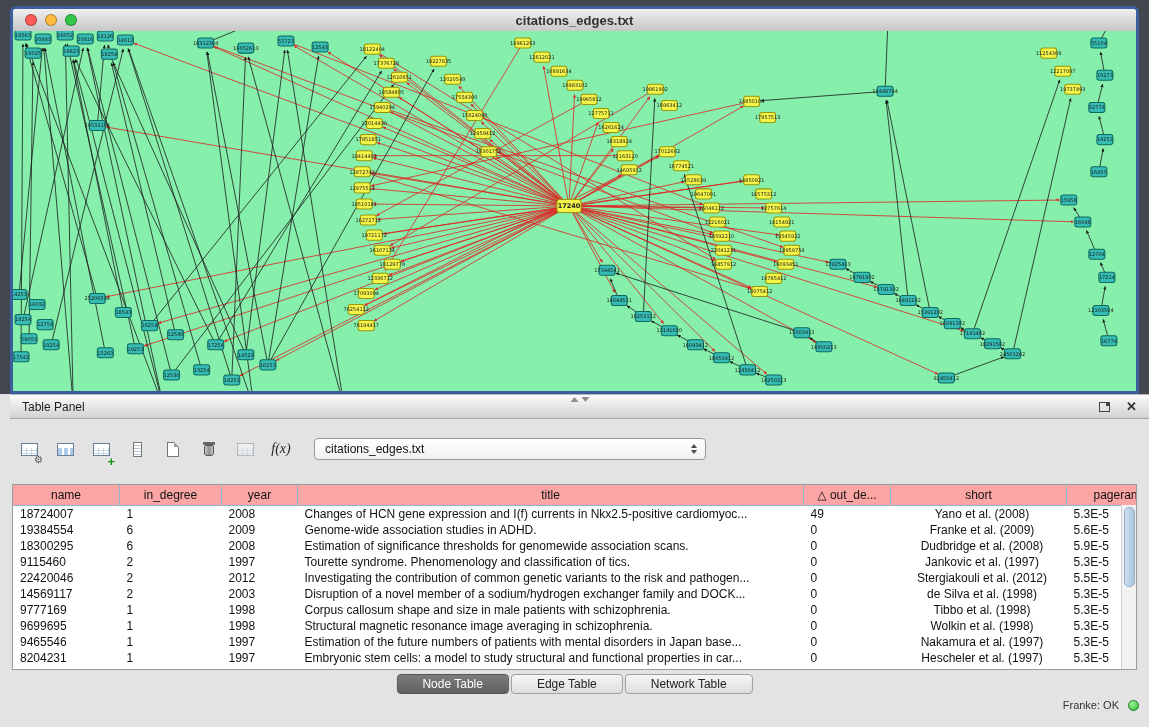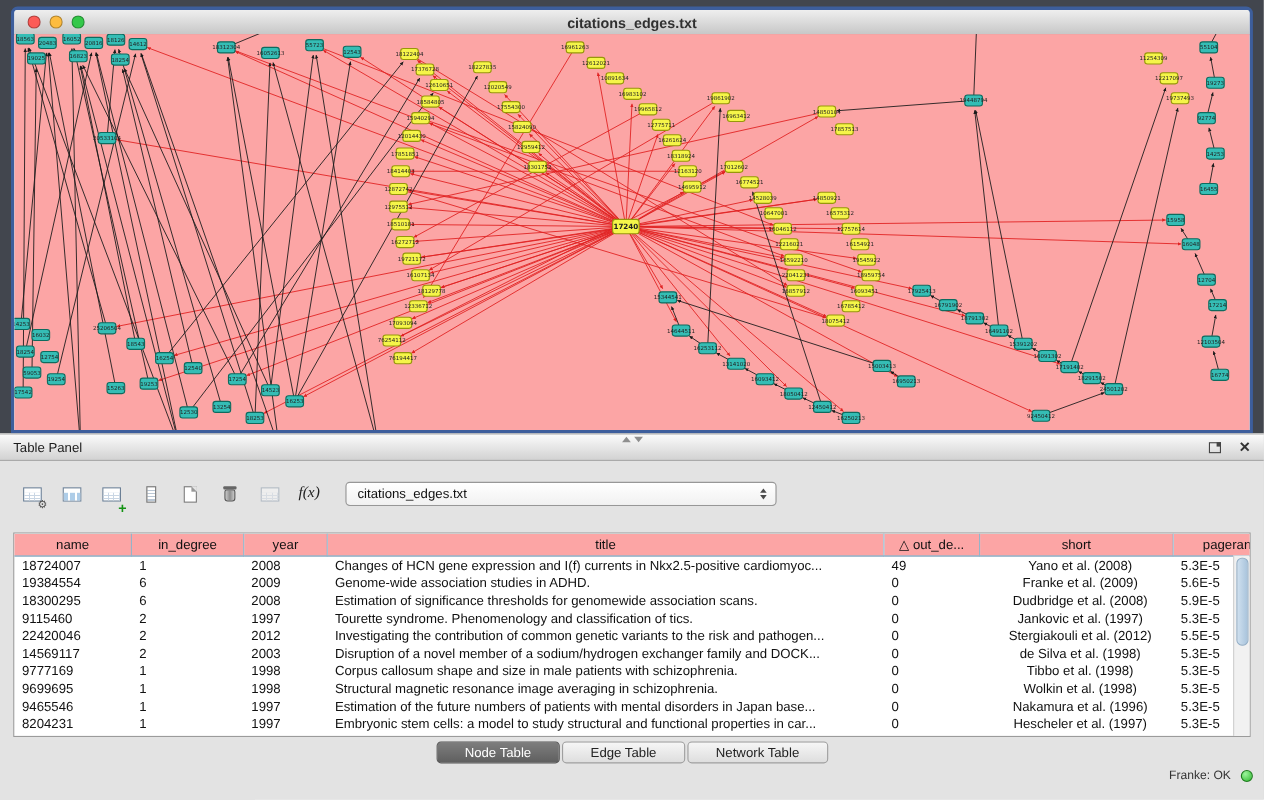--- a/index.html
+++ b/index.html
@@ -6,28 +6,28 @@
   #app{position:relative;width:1149px;height:727px;background:#d8d8d8;font-family:"Liberation Sans",sans-serif;overflow:hidden;}
 
   
   #graph-region{position:absolute;left:0;top:0;width:1149px;height:394px;background:#42464e;}
   #network-window{position:absolute;left:10px;top:6px;width:1129px;height:388px;border:3px solid #3d5e9c;border-radius:6px 6px 0 0;box-sizing:border-box;background:#fff;overflow:hidden;}
   .titlebar{height:22px;background:linear-gradient(#efefef,#c7c7c7);border-bottom:1px solid #979797;position:relative;display:flex;align-items:center;justify-content:center;}
   .traffic{position:absolute;left:12px;top:5px;display:flex;gap:8px;}
   .tl{width:12px;height:12px;border-radius:50%;box-sizing:border-box;border:1px solid rgba(0,0,0,.3);}
   .tl.red{background:#fc5b57}.tl.yellow{background:#fdbc40}.tl.green{background:#34c84a}
   .title-text{font-size:13px;font-weight:bold;color:#303030;}
-  .net-canvas{position:absolute;top:22px;left:0;right:0;bottom:0;background:#fca5a5;}
+  .net-canvas{position:absolute;top:22px;left:0;right:0;bottom:0;background:#86efac;}
   .net-canvas svg{width:100%;height:100%;display:block;}
   .nlabel{font-size:5px;fill:#222;font-family:"DejaVu Sans",sans-serif;}
   .nlabel.big{font-size:6.5px;font-weight:bold;}
 
   
   #table-panel{position:absolute;left:0;top:394px;width:1149px;height:333px;background:#e3e3e3;}
-  .tp-header{height:25px;background:linear-gradient(#fbfbfb,#d2d2d2);border-top:1px solid #b5b5b5;border-bottom:1px solid #a3a3a3;display:flex;align-items:center;padding:0 12px;box-sizing:border-box;position:relative;}
+  .tp-header{height:25px;background:linear-gradient(#fbfbfb,#d2d2d2);border-top:1px solid #b5b5b5;border-bottom:1px solid #a3a3a3;display:flex;align-items:center;padding:0 12px;box-sizing:border-box;position:relative;margin-left:10px;}
   .tp-title{font-size:12px;color:#1c1c1c;}
   .tp-icons{margin-left:auto;display:flex;gap:16px;align-items:center;}
   .float-ic{width:11px;height:10px;border:1.5px solid #444;position:relative;box-sizing:border-box;cursor:default;}
   .float-ic:after{content:"";position:absolute;right:-1px;top:-1px;width:4px;height:4px;background:#444;}
   .close-ic{font-size:13px;font-weight:bold;color:#333;line-height:13px;cursor:default;}
   .grip{position:absolute;left:50%;top:2px;transform:translateX(-50%);display:flex;gap:3px;}
   .grip i{width:0;height:0;border-left:4px solid transparent;border-right:4px solid transparent;display:block;}
   .grip .up{border-bottom:5px solid #8e8e8e;}
   .grip .dn{border-top:5px solid #8e8e8e;}
 
@@ -651,21 +651,21 @@
               <td class="c5">Wolkin et al. (1998)</td>
               <td class="c6">5.3E-5</td>
               <td class="cfill"></td>
             </tr>
             <tr>
               <td class="c0">9465546</td>
               <td class="c1">1</td>
               <td class="c2">1997</td>
               <td class="c3">Estimation of the future numbers of patients with mental disorders in Japan base...</td>
               <td class="c4">0</td>
-              <td class="c5">Nakamura et al. (1996)</td>
+              <td class="c5">Nakamura et al. (1997)</td>
               <td class="c6">5.3E-5</td>
               <td class="cfill"></td>
             </tr>
             <tr>
               <td class="c0">8204231</td>
               <td class="c1">1</td>
               <td class="c2">1997</td>
               <td class="c3">Embryonic stem cells: a model to study structural and functional properties in car...</td>
               <td class="c4">0</td>
               <td class="c5">Hescheler et al. (1997)</td>

